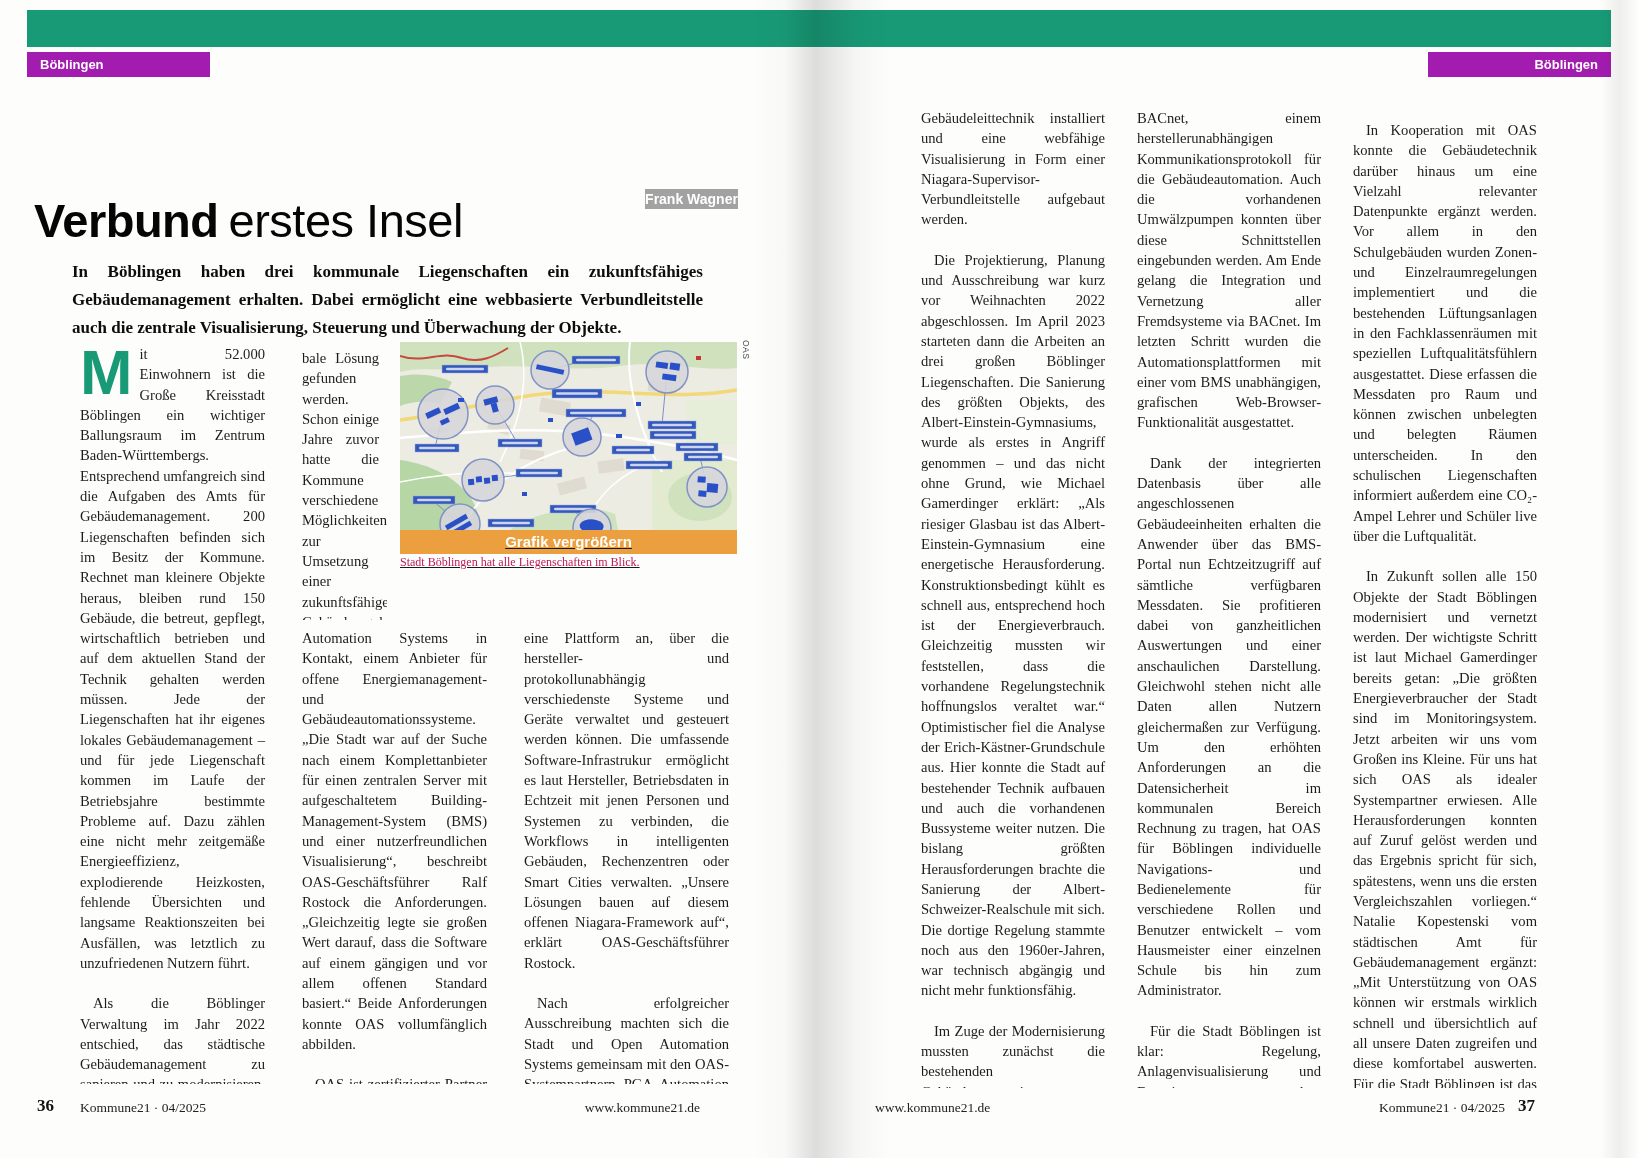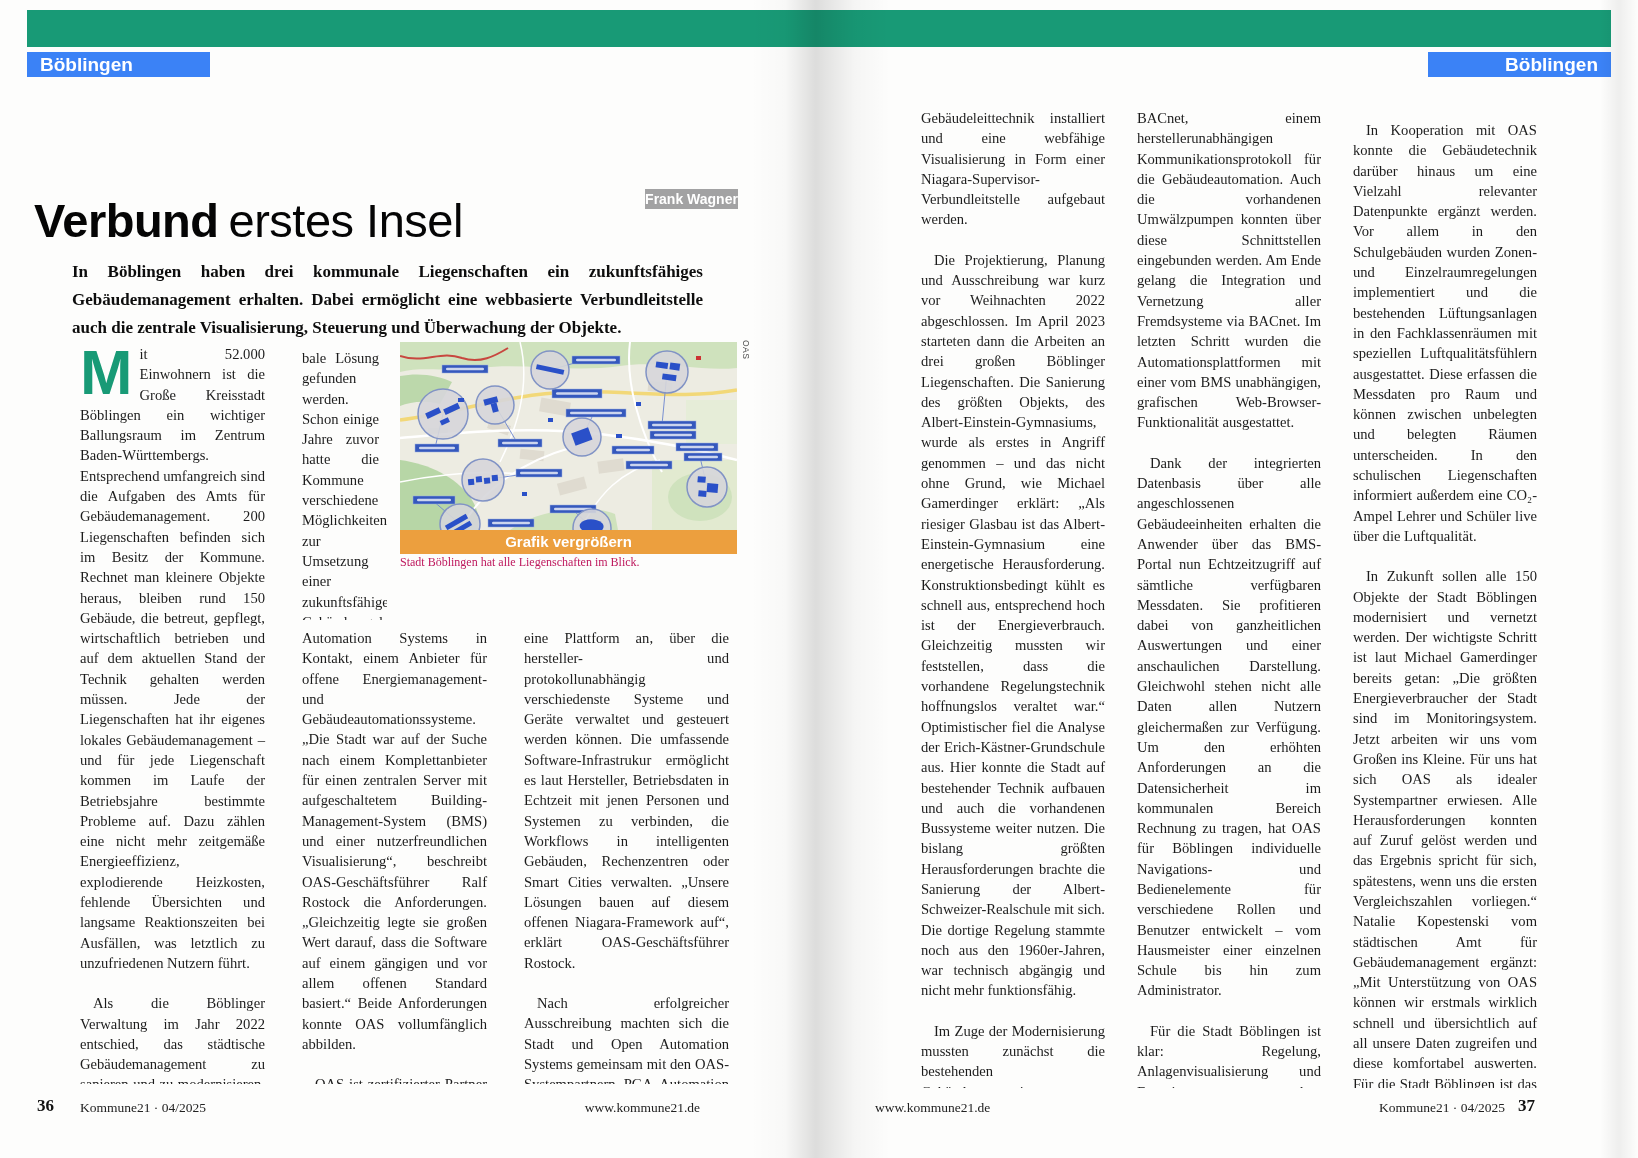--- a/index.html
+++ b/index.html
@@ -1,22 +1,22 @@
 <!DOCTYPE html>
 <html lang="de" style="--green: #189a76; --orange: #ec9f3e;"><head>
 <meta charset="utf-8">
 <style>
   html,body { margin:0; padding:0; }
   body { font-family:"Liberation Serif", serif; color:#1a1a1a; }
   .spread { position:relative; width:1638px; height:1158px; background:#fdfdfc; overflow:hidden; }
 
   
   .topbar { position:absolute; left:27px; top:10px; width:1584px; height:37px; background:var(--green); }
-  .tab { position:absolute; top:52px; width:183px; height:25px; background:#3b82f6; color:#fff;
-         font-family:"Liberation Sans",sans-serif; font-weight:bold; font-size:19px; line-height:25px; }
+  .tab { position:absolute; top:52px; width:183px; height:25px; background:#a21caf; color:#fff;
+         font-family:"Liberation Sans",sans-serif; font-weight:bold; font-size:13px; line-height:25px; }
   .tab.left  { left:27px;  padding-left:13px;  box-sizing:border-box; }
   .tab.right { left:1428px; text-align:right; padding-right:13px; box-sizing:border-box; }
 
   
   .title { position:absolute; left:34px; top:164px; font-family:"Liberation Sans",sans-serif;
            font-size:47px; line-height:52px; letter-spacing:-0.5px; color:#050505; white-space:nowrap; }
   .title .bold { font-weight:bold;margin-top:40px; }
   .title .light { font-weight:normal; margin-left:10px; }
   .author-badge { position:absolute; left:645px; top:189px; width:93px; height:20px; background:#a2a2a3;
                   color:#fff; font-family:"Liberation Sans",sans-serif; font-size:14px; font-weight:bold;
@@ -35,21 +35,21 @@
   #l-col2b { left:294px; top:620px; width:201px; height:464px; }
   #l-col3  { left:516px; top:620px; width:221px; height:464px; }
   #r-col1  { left:913px;  top:100px; width:200px; height:988px; }
   #r-col2  { left:1129px; top:100px; width:200px; height:988px; }
   #r-col3  { left:1345px; top:100px; width:200px; height:988px; }
 
   .dropcap { float:left; font-family:"Liberation Sans",sans-serif; font-weight:bold; font-size:63px;
              line-height:50px; color:var(--green); margin:3px 7px 0 0; }
 
   
-  .figure { position:absolute; left:400px; top:342px; width:337px; }
+  .figure { position:absolute; left:400px; top:342px; width:337px;text-decoration:underline; }
   .figure svg { display:block; }
   .fig-button { width:337px; height:24px; background:var(--orange); color:#fff; text-align:center;
                 font-family:"Liberation Sans",sans-serif; font-weight:bold; font-size:15px; line-height:24px;
                 cursor:pointer; }
   .fig-caption { margin-top:1px; font-size:12px; color:#be185d; }
   .fig-credit { position:absolute; left:741px; top:340px; writing-mode:vertical-rl; font-family:"Liberation Sans",sans-serif;
                 font-size:8.5px; color:#4a4a4a; letter-spacing:0.5px; }
 
   
   .pagenum { position:absolute; top:1096px; font-size:17px; font-weight:bold; color:#111; }

